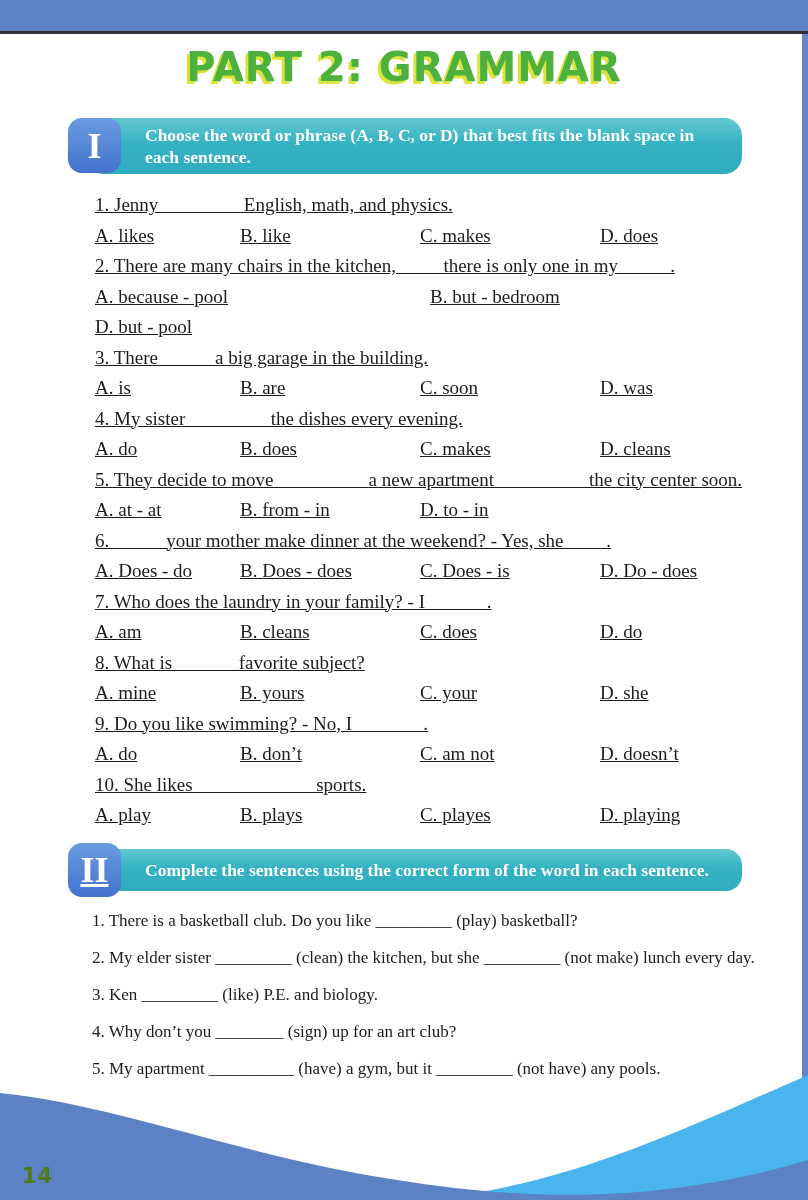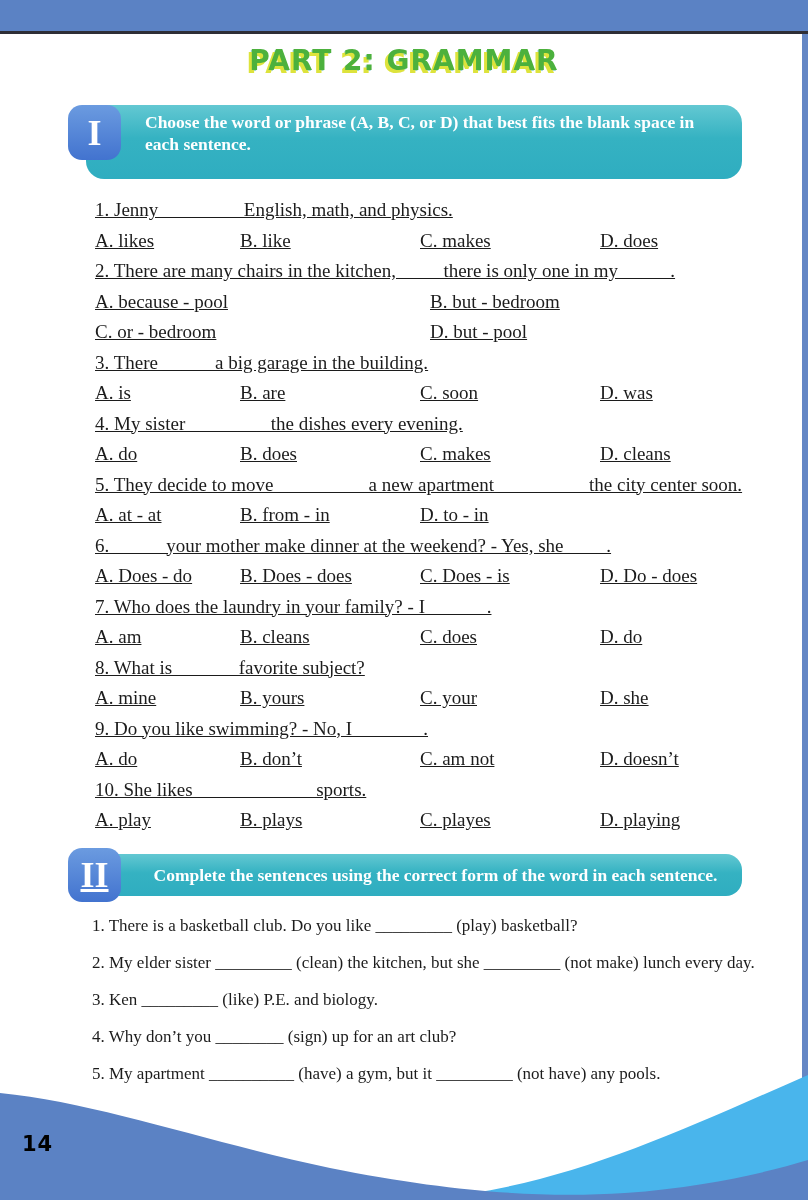--- a/index.html
+++ b/index.html
@@ -16,21 +16,21 @@
   .topbar-rule { position:absolute; top:31px; left:0; width:808px; height:3px; background:#2e2e36; }
   
   .right-stripe { position:absolute; top:34px; right:0; width:6px; height:1166px; background:#6487c5; }
 
   
   .title {
     margin:44px auto 0;
     text-align:center;
     font-family:"DejaVu Sans", sans-serif;
     font-weight:bold;
-    font-size:28px;
+    font-size:40px;
     letter-spacing:1px;
     color:#4cb13d;
     text-shadow:-3px 3px 0 #dde33c, -1px 1px 0 #9fd8d6;
   }
 
   
   .sec-header { position:relative; margin-left:68px; margin-right:66px; }
   .sec-header.first { margin-top:28px; }
   .sec-header.second { margin-top:18px; }
   .numeral-box {
@@ -47,46 +47,46 @@
   }
   .sec-header.second .numeral-box { height:54px; top:-6px;text-decoration:underline; }
   .pill {
     margin-left:18px;
     background:linear-gradient(180deg,#63c8d2,#35b2c2 45%,#2fadc0);
     border-radius:18px;
     color:#ffffff;
     font-weight:bold;
     font-size:17.5px;
     line-height:22px;
-    padding:6px 16px 24px 59px;
+    padding:6px 16px 6px 59px;
     min-height:55px;
     display:flex; flex-direction:column; justify-content:center;
   }
-  .sec-header.second .pill { min-height:42px; border-radius:16px; padding-top:5px; padding-bottom:5px;align-items:center; }
+  .sec-header.second .pill { min-height:42px; border-radius:16px; padding-top:5px; padding-bottom:5px; }
 
   
   .sec1-body { margin:16px 55px 0 95px; font-size:19px;text-decoration:underline; }
   .line { line-height:30.5px; height:30.5px; white-space:nowrap; }
   .opts4 { display:grid; grid-template-columns:145px 180px 180px auto; }
   .opts2 { display:grid; grid-template-columns:335px auto; }
 
   
   .sec2-body { margin:16px 50px 0 92px; font-size:17px; }
   .s2-item { margin-bottom:9px; padding-left:25px; text-indent:-25px; line-height:28px; }
 
   
   .waves { position:absolute; left:0; bottom:0; width:808px; height:135px; display:block; }
   .page-num {
-    position:absolute; left:22px; top:1132px;
+    position:absolute; left:22px; top:1164px;
     z-index:3;
     font-family:"DejaVu Sans", sans-serif;
     font-weight:bold;
     font-size:21px;
     letter-spacing:1px;
-    color:#000000;
+    color:#4d7c0f;
     text-align:right;
   }
 </style>
 </head>
 <body>
 
 <div class="topbar"></div>
 <div class="topbar-rule"></div>
 <div class="right-stripe"></div>
 
@@ -110,21 +110,20 @@
     <span>C. makes</span>
     <span>D. does</span>
   </div>
 
   <div class="line">2. There are many chairs in the kitchen, ____ there is only one in my _____.</div>
   <div class="line opts2">
     <span>A. because - pool</span>
     <span>B. but - bedroom</span>
   </div>
   <div class="line opts2">
-    <span>C. or - bedroom</span>
     <span>D. but - pool</span>
   </div>
 
   <div class="line">3. There _____ a big garage in the building.</div>
   <div class="line opts4">
     <span>A. is</span>
     <span>B. are</span>
     <span>C. soon</span>
     <span>D. was</span>
   </div>

